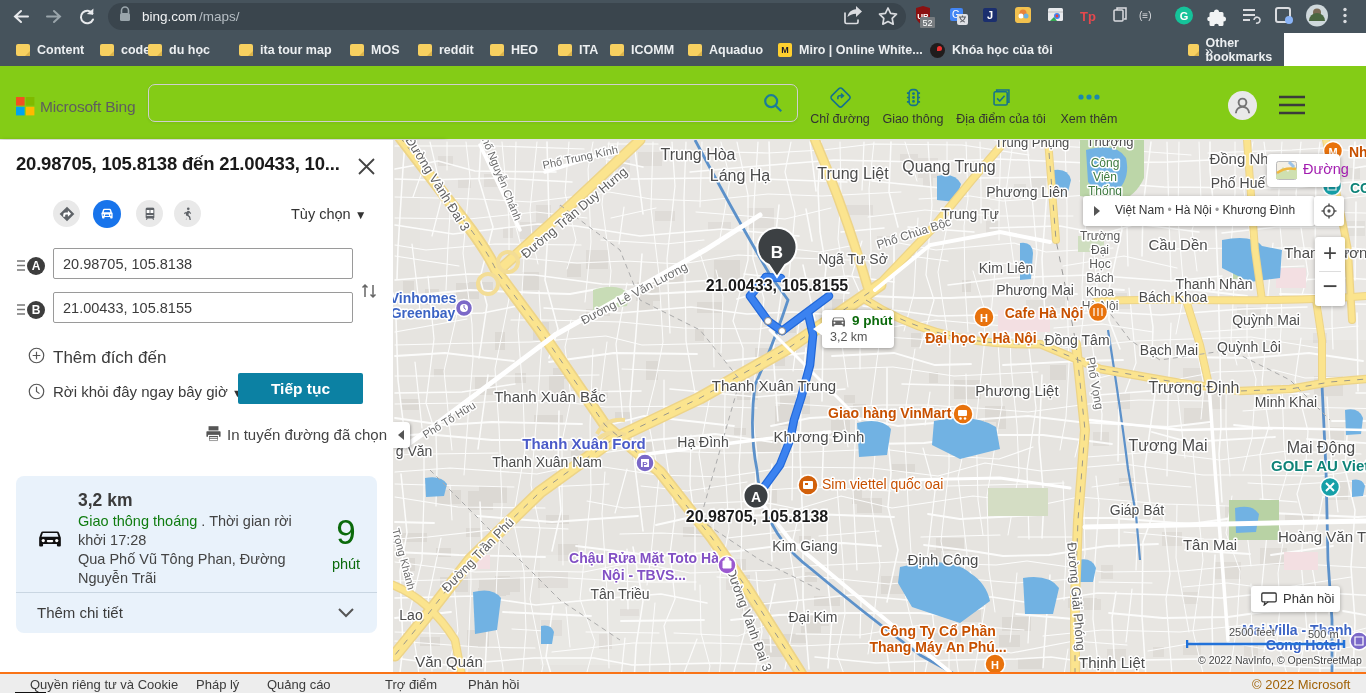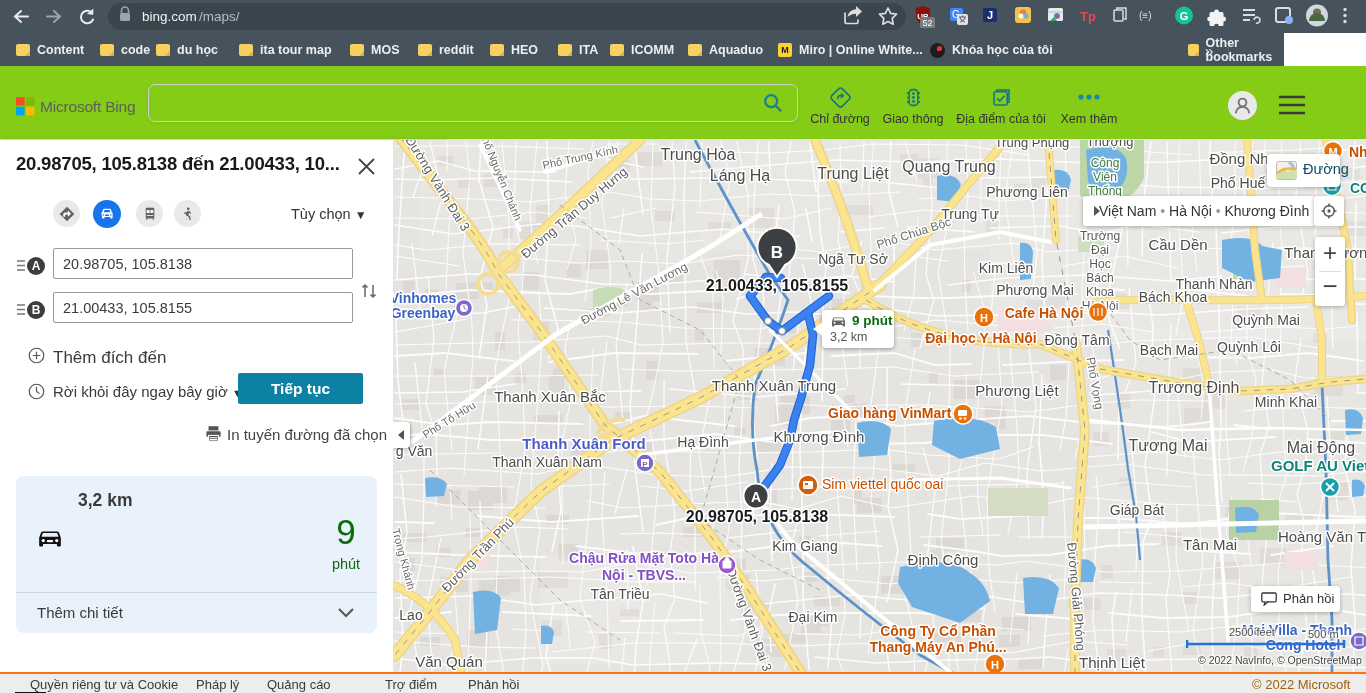--- a/index.html
+++ b/index.html
@@ -105,21 +105,21 @@
   <g fill="#dadce0">
         <circle cx="1345" cy="9.5" r="1.7"></circle>
         <circle cx="1345" cy="15.5" r="1.7"></circle>
         <circle cx="1345" cy="21.5" r="1.7"></circle>
       </g>
  </svg>
 </div>
 <div id="bookbar">
     <div class="bk" style="left:16px"><span class="fold"></span>Content</div>
     <div class="bk" style="left:100px"><span class="fold"></span>code</div>
-    <div class="bk" style="left:156px"><span class="fold"></span>du học</div>
+    <div class="bk" style="left:148px"><span class="fold"></span>du học</div>
     <div class="bk" style="left:239px"><span class="fold"></span>ita tour map</div>
     <div class="bk" style="left:350px"><span class="fold"></span>MOS</div>
     <div class="bk" style="left:418px"><span class="fold"></span>reddit</div>
     <div class="bk" style="left:490px"><span class="fold"></span>HEO</div>
     <div class="bk" style="left:558px"><span class="fold"></span>ITA</div>
     <div class="bk" style="left:610px"><span class="fold"></span>ICOMM</div>
     <div class="bk" style="left:688px"><span class="fold"></span>Aquaduo</div>
     <div class="bk" style="left:778px"><span style="width:14px;height:14px;background:#ffd02f;border-radius:2px;margin-right:7px;display:inline-flex;align-items:center;justify-content:center;color:#1a1a2e;font-size:9px;font-weight:bold">M</span>Miro | Online White...</div>
     <div class="bk" style="left:930px"><span style="width:15px;height:15px;background:#201c1c;border-radius:50%;margin-right:7px;position:relative;display:inline-block">
         <span style="position:absolute;left:7px;top:3px;width:5px;height:5px;background:#e33;border-radius:50% 50% 50% 0"></span>
@@ -240,20 +240,21 @@
     </svg>
  <div style="position:absolute;left:227px;top:286px;font-size:15px;color:#444">In tuyến đường đã chọn</div>
  <div id="card">
   <svg width="26" height="22" style="position:absolute;left:21px;top:53px" viewBox="0 0 24 20" fill="#111">
         <path d="M2 8 l1.6-4.5 a2 2 0 0 1 1.9-1.3 h13 a2 2 0 0 1 1.9 1.3 L22 8 v7 a1 1 0 0 1 -1 1 h-1.6 a1 1 0 0 1 -1-1 v-1.2 H5.6 V15 a1 1 0 0 1 -1 1 H3 a1 1 0 0 1 -1-1z M4.2 7 h15.6 l-1.2-3.4 H5.4z"></path>
         <circle cx="5.8" cy="10.5" r="1.5" fill="#fff"></circle>
         <circle cx="18.2" cy="10.5" r="1.5" fill="#fff"></circle>
         <rect x="9" y="10" width="6" height="2" rx="1" fill="#fff"></rect>
       </svg>
   <div style="position:absolute;left:62px;top:14px;font-size:17.5px;font-weight:700;color:#3b3b3b">3,2 km</div>
+  <div style="position:absolute;left:62px;top:36px;width:230px;font-size:14.5px;color:#444;line-height:19px;white-space:nowrap"><span style="color:#107c10">Giao thông thoáng</span> . Thời gian rời<br>khởi 17:28<br>Qua Phố Vũ Tông Phan, Đường<br>Nguyễn Trãi</div>
   <div style="position:absolute;left:305px;top:36px;width:50px;text-align:center;font-size:35px;color:#0b6a0b">9</div>
   <div style="position:absolute;left:305px;top:80px;width:50px;text-align:center;font-size:14.5px;color:#0b6a0b">phút</div>
   <div style="position:absolute;left:0px;top:116px;width:361px;height:1px;background:#c9d6e2"></div>
   <div style="position:absolute;left:21px;top:128px;font-size:15px;color:#3b3b3b">Thêm chi tiết</div>
   <svg width="16" height="10" style="position:absolute;left:322px;top:132px" fill="none" stroke="#555" stroke-width="2">
         <path d="M1 1 l7 7 7-7"></path>
       </svg>
  </div>
 </div>
 <div id="map"><svg width="973" height="532" viewBox="393 140 973 532">
@@ -753,27 +754,27 @@
 
 <path d="M777 277 l-8 -12 a19.5 19.5 0 1 1 16 0 z" fill="#3c4043" stroke="#fff" stroke-width="2"></path>
 <text x="777" y="258" font-size="17" fill="#fff" font-weight="bold" text-anchor="middle" font-family="Liberation Sans">B</text>
 </svg><div class="mbtn" style="left:874px;top:14px;width:73px;height:33px">
  <svg width="21" height="19" style="position:absolute;left:9px;top:7px">
         <rect x="0.5" y="0.5" width="20" height="18" rx="2" fill="#f3efe5" stroke="#bbb"></rect>
         <path d="M0 14 L7 6 12 11 17 4 21 8 21 18 0 18z" fill="#cfe0b0"></path>
         <path d="M1 12 q8 -6 19 -4" stroke="#f0b840" stroke-width="2.5" fill="none"></path>
         <path d="M13 1 l5 5" stroke="#9cc3e8" stroke-width="3"></path>
       </svg>
- <span style="position:absolute;left:36px;top:7px;font-size:14.5px;color:#0c4a6e">Đường</span>
+ <span style="position:absolute;left:36px;top:7px;font-size:14.5px;color:#a21caf">Đường</span>
 </div>
 <div class="mbtn" style="left:690px;top:56px;width:232px;height:30px;border-radius:3px;white-space:nowrap">
  <svg width="8" height="10" style="position:absolute;left:10px;top:10px">
         <path d="M1 0 l6 5 -6 5z" fill="#555"></path>
       </svg>
- <span style="position:absolute;left:16px;top:7px;font-size:14px;color:#333;white-space:nowrap">Việt Nam <span style="color:#999">•</span> Hà Nội <span style="color:#999">•</span> Khương Đình</span>
+ <span style="position:absolute;left:32px;top:7px;font-size:12px;color:#333;white-space:nowrap">Việt Nam <span style="color:#999">•</span> Hà Nội <span style="color:#999">•</span> Khương Đình</span>
 </div>
 <div class="mbtn" style="left:921px;top:56px;width:30px;height:30px;border-radius:3px">
  <svg width="18" height="18" style="position:absolute;left:6px;top:6px" viewBox="0 0 24 24" fill="none" stroke="#555" stroke-width="2">
         <circle cx="12" cy="12" r="7"></circle>
         <circle cx="12" cy="12" r="2.2" fill="#555" stroke="none"></circle>
         <path d="M12 2 v4 M12 18 v4 M2 12 h4 M18 12 h4"></path>
       </svg>
 </div>
 <div class="mbtn" style="left:922px;top:97px;width:30px;height:69px;border-radius:3px">
  <div style="position:absolute;left:0;top:0;width:30px;height:34px;font-size:24px;color:#444;text-align:center;line-height:32px">+</div>

